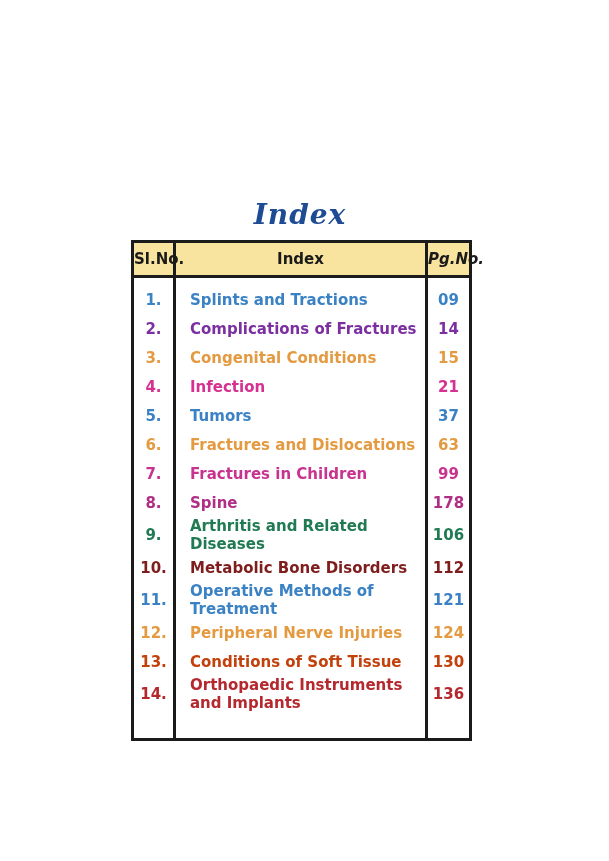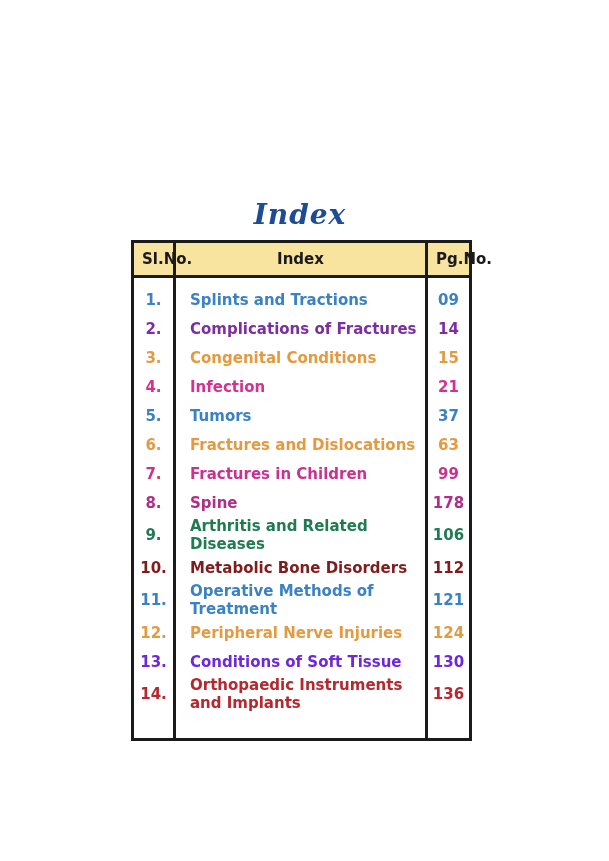--- a/index.html
+++ b/index.html
@@ -39,21 +39,21 @@
   col.c-sl  { width: 42px; }
   col.c-top { width: 252px; }
   col.c-pg  { width: 44px; }
   thead th {
     border: 3px solid #1b1b1b;
     height: 28px;
     font-size: 15px;
     font-weight: bold;
     color: #1a1a1a;
     text-align: center;
-    padding: 2px 8px;
+    padding: 2px 0;
   }
   tbody td {
     border-left: 3px solid #1b1b1b;
     border-right: 3px solid #1b1b1b;
     height: 29px;
     font-size: 15px;
     font-weight: bold;
     vertical-align: middle;
     padding: 0;
   }
@@ -72,21 +72,21 @@
   <table class="index-table">
     <colgroup>
       <col class="c-sl">
       <col class="c-top">
       <col class="c-pg">
     </colgroup>
     <thead>
       <tr>
         <th style="background: rgb(248, 228, 158);">Sl.No.</th>
         <th style="background: rgb(248, 228, 158);">Index</th>
-        <th style="background: rgb(248, 228, 158);">Pg.No.</th>
+        <th style="background: rgb(248, 228, 158); font-style: italic;">Pg.No.</th>
       </tr>
     </thead>
     <tbody id="rows">
         <tr style="color: rgb(59, 130, 196);">
     <td class="sl">1.</td>
     <td class="topic">Splints and Tractions</td>
     <td class="pg">09</td>
   </tr>
         <tr style="color: rgb(124, 47, 160);">
     <td class="sl">2.</td>
@@ -136,21 +136,21 @@
         <tr style="color: rgb(59, 130, 196);">
     <td class="sl">11.</td>
     <td class="topic">Operative Methods of Treatment</td>
     <td class="pg">121</td>
   </tr>
         <tr style="color: rgb(227, 154, 65);">
     <td class="sl">12.</td>
     <td class="topic">Peripheral Nerve Injuries</td>
     <td class="pg">124</td>
   </tr>
-        <tr style="color: #6d28d9; padding-left: 16px;">
+        <tr style="color: #c2410c; padding-left: 16px;">
     <td class="sl">13.</td>
     <td class="topic">Conditions of Soft Tissue</td>
     <td class="pg">130</td>
   </tr>
         <tr style="color: rgb(180, 40, 46);">
     <td class="sl">14.</td>
     <td class="topic">Orthopaedic Instruments and Implants</td>
     <td class="pg">136</td>
   </tr>
       </tbody>

